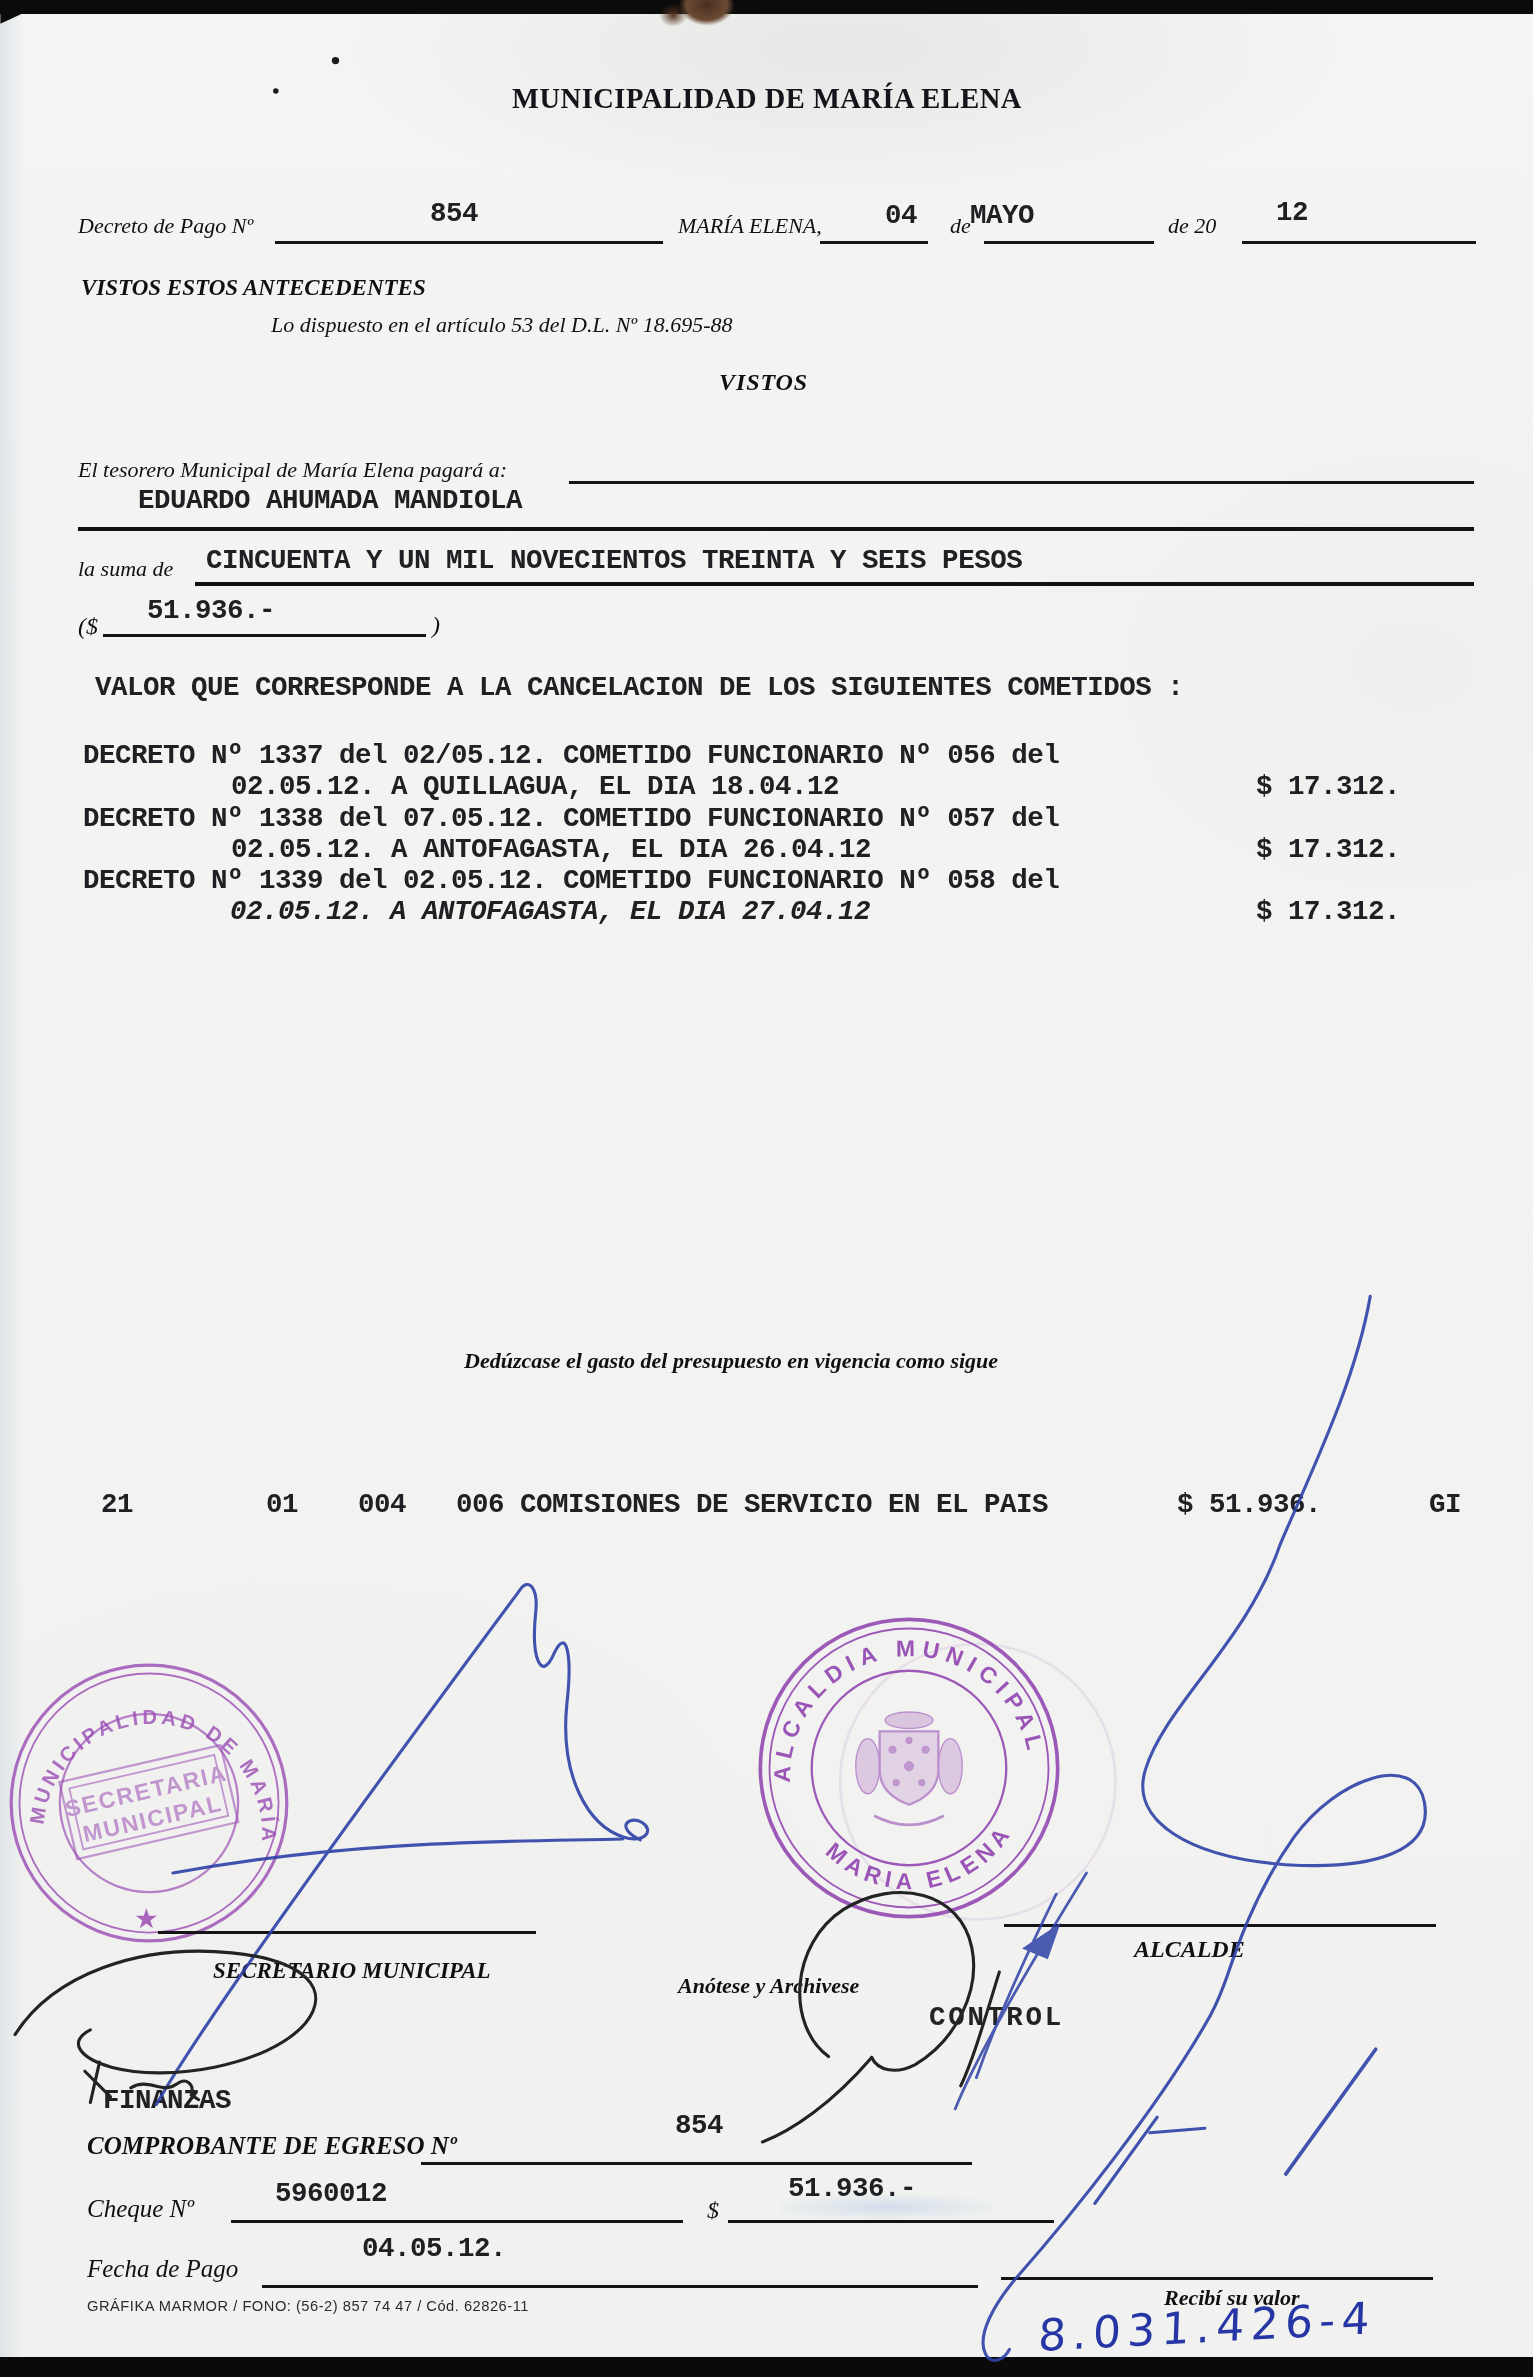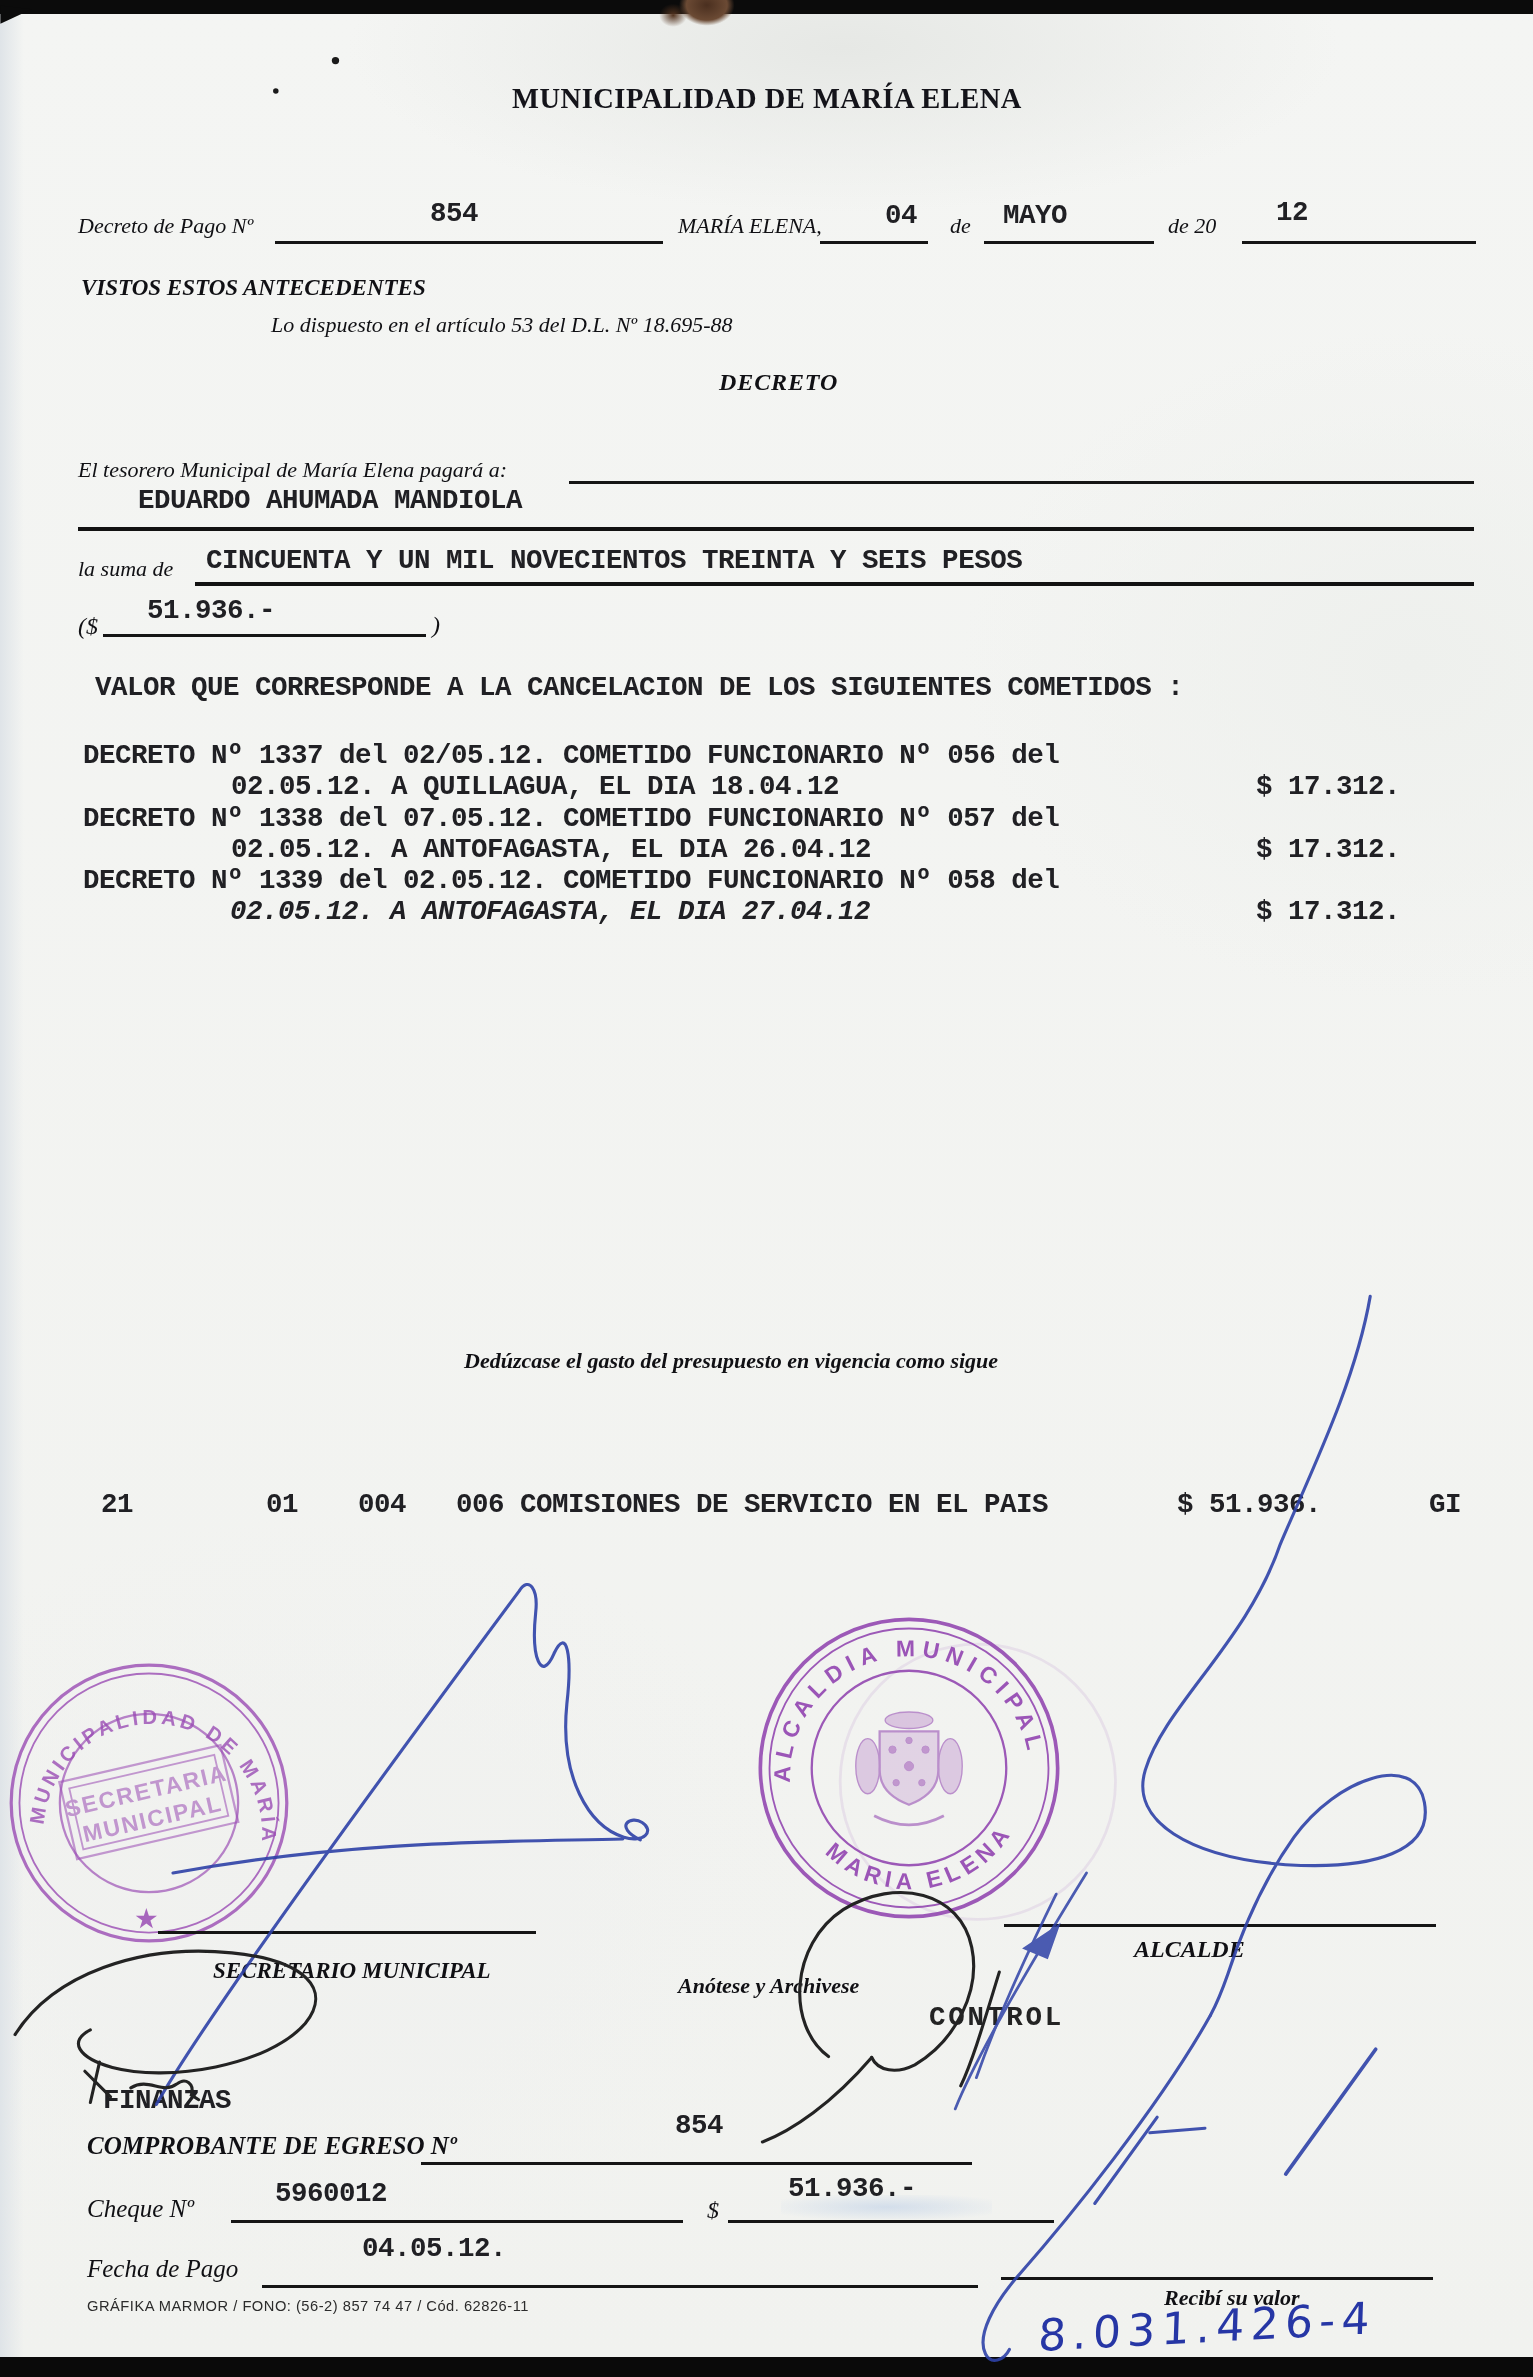--- a/index.html
+++ b/index.html
@@ -47,28 +47,28 @@
   <div id="title" class="abs">MUNICIPALIDAD DE MARÍA ELENA</div>
 
   <div class="abs lbl" style="left:78px;top:213px;">Decreto de Pago Nº</div>
   <div class="rule" style="left:275px;top:241px;width:388px;"></div>
   <div class="abs typed" style="left:430px;top:198px;">854</div>
   <div class="abs lbl" style="left:678px;top:213px;">MARÍA ELENA,</div>
   <div class="rule" style="left:820px;top:241px;width:108px;"></div>
   <div class="abs typed" style="left:849px;top:200px;margin-left:36px;">04</div>
   <div class="abs lbl" style="left:950px;top:213px;">de</div>
   <div class="rule" style="left:984px;top:241px;width:170px;"></div>
-  <div class="abs typed" style="left:1003px;top:200px;">MAYO</div>
+  <div class="abs typed" style="left:970px;top:200px;">MAYO</div>
   <div class="abs lbl" style="left:1168px;top:213px;">de 20</div>
   <div class="rule" style="left:1242px;top:241px;width:234px;"></div>
   <div class="abs typed" style="left:1276px;top:197px;">12</div>
 
   <div class="abs lblb" style="left:81px;top:275px;font-size:23px;">VISTOS ESTOS ANTECEDENTES</div>
   <div class="abs lbl" style="left:271px;top:312px;">Lo dispuesto en el artículo 53 del D.L. Nº 18.695-88</div>
-  <div class="abs lblb" style="left:719px;top:369px;font-size:24px;letter-spacing:0.9px;">DECRETO</div>
+  <div class="abs lblb" style="left:719px;top:369px;font-size:24px;letter-spacing:0.9px;">VISTOS</div>
 
   <div class="abs lbl" style="left:78px;top:457px;">El tesorero Municipal de María Elena pagará a:</div>
   <div class="rule" style="left:569px;top:481px;width:905px;"></div>
   <div class="abs typed" style="left:138px;top:485px;">EDUARDO AHUMADA MANDIOLA</div>
   <div class="rule4" style="left:78px;top:527px;width:1396px;"></div>
 
   <div class="abs lbl" style="left:78px;top:556px;">la suma de</div>
   <div class="abs typed" style="left:206px;top:545px;">CINCUENTA Y UN MIL NOVECIENTOS TREINTA Y SEIS PESOS</div>
   <div class="rule4" style="left:195px;top:582px;width:1279px;"></div>
 

